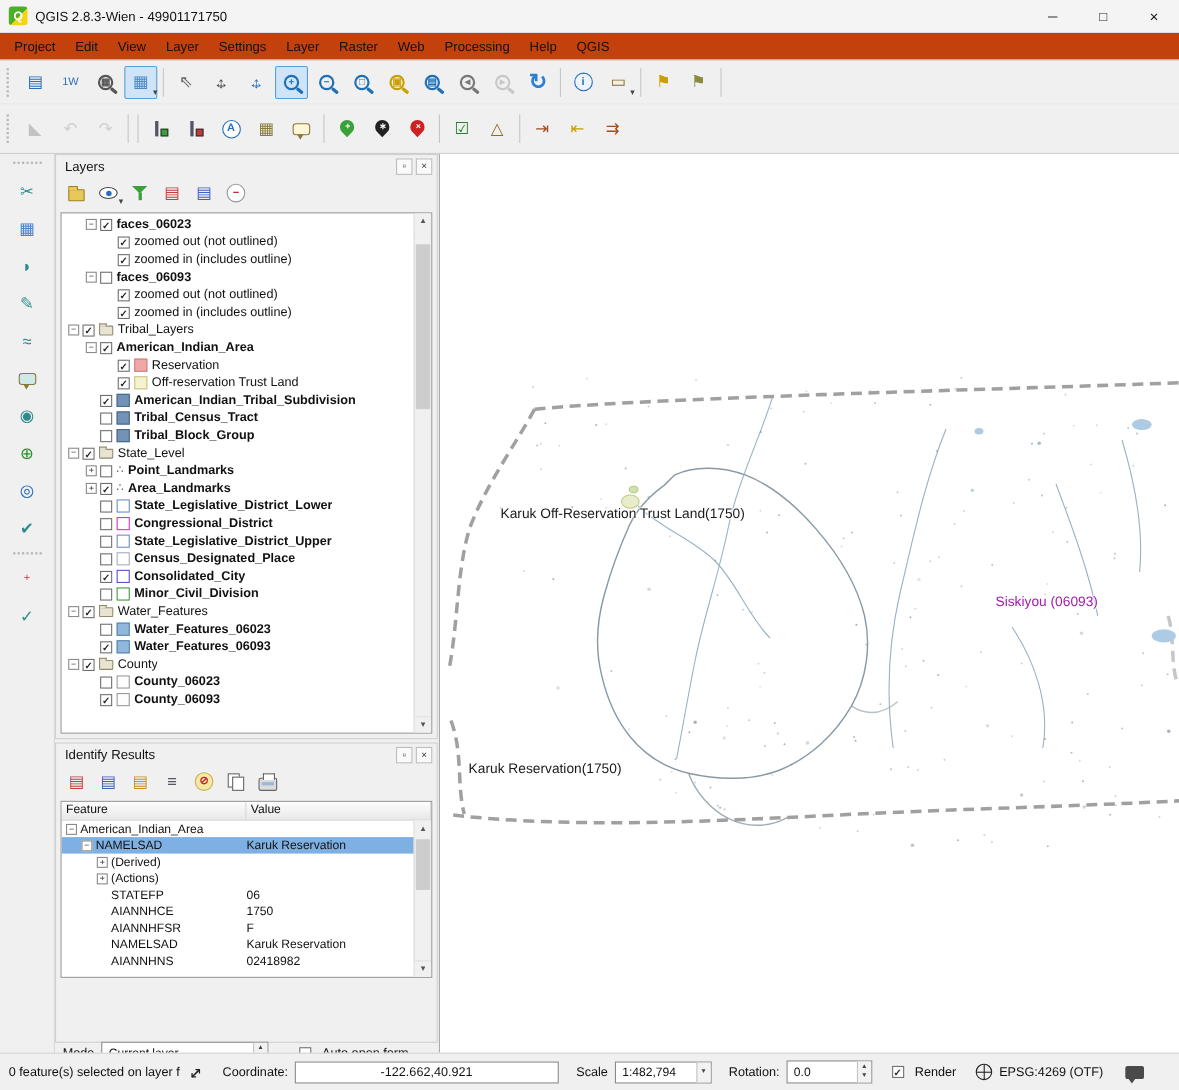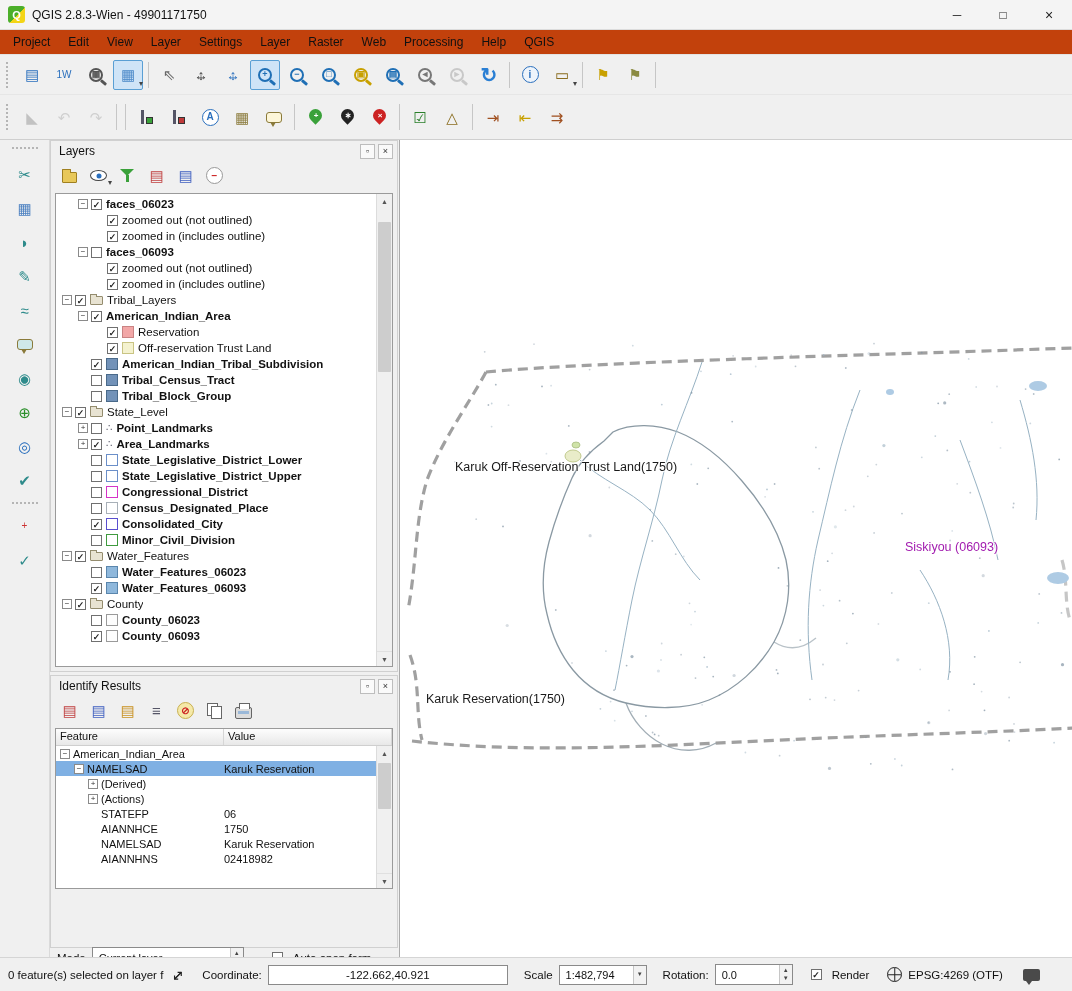--- a/index.html
+++ b/index.html
@@ -474,28 +474,28 @@
             </div>
             <div class="trow" style="padding-left: 20px;">
               <span class="exp"></span>
               <span class="cbx"></span>
               <span class="sw" style="background: rgb(255, 255, 255); border-color: rgb(107, 143, 201);"></span>
               <span class="lbl b">State_Legislative_District_Lower</span>
             </div>
             <div class="trow" style="padding-left: 20px;">
               <span class="exp"></span>
               <span class="cbx"></span>
+              <span class="sw" style="background: rgb(255, 255, 255); border-color: rgb(214, 51, 200);"></span>
+              <span class="lbl b">Congressional_District</span>
+            </div>
+            <div class="trow" style="padding-left: 20px;">
+              <span class="exp"></span>
+              <span class="cbx"></span>
               <span class="sw" style="background: rgb(255, 255, 255); border-color: rgb(107, 143, 201);"></span>
               <span class="lbl b">State_Legislative_District_Upper</span>
-            </div>
-            <div class="trow" style="padding-left: 20px;">
-              <span class="exp"></span>
-              <span class="cbx"></span>
-              <span class="sw" style="background: rgb(255, 255, 255); border-color: rgb(214, 51, 200);"></span>
-              <span class="lbl b">Congressional_District</span>
             </div>
             <div class="trow" style="padding-left: 20px;">
               <span class="exp"></span>
               <span class="cbx"></span>
               <span class="sw" style="background: rgb(255, 255, 255); border-color: rgb(168, 176, 184);"></span>
               <span class="lbl b">Census_Designated_Place</span>
             </div>
             <div class="trow" style="padding-left: 20px;">
               <span class="exp"></span>
               <span class="cbx">✓</span>
@@ -624,20 +624,27 @@
                 <span>STATEFP</span>
               </div>
               <div class="vcell">06</div>
             </div>
             <div class="irow">
               <div class="fcell" style="padding-left: 32px;">
                 <span class="exp"></span>
                 <span>AIANNHCE</span>
               </div>
               <div class="vcell">1750</div>
+            </div>
+            <div class="irow">
+              <div class="fcell" style="padding-left: 32px;">
+                <span class="exp"></span>
+                <span>AIANNHFSR</span>
+              </div>
+              <div class="vcell">F</div>
             </div>
             <div class="irow">
               <div class="fcell" style="padding-left: 32px;">
                 <span class="exp"></span>
                 <span>NAMELSAD</span>
               </div>
               <div class="vcell">Karuk Reservation</div>
             </div>
             <div class="irow">
               <div class="fcell" style="padding-left: 32px;">

